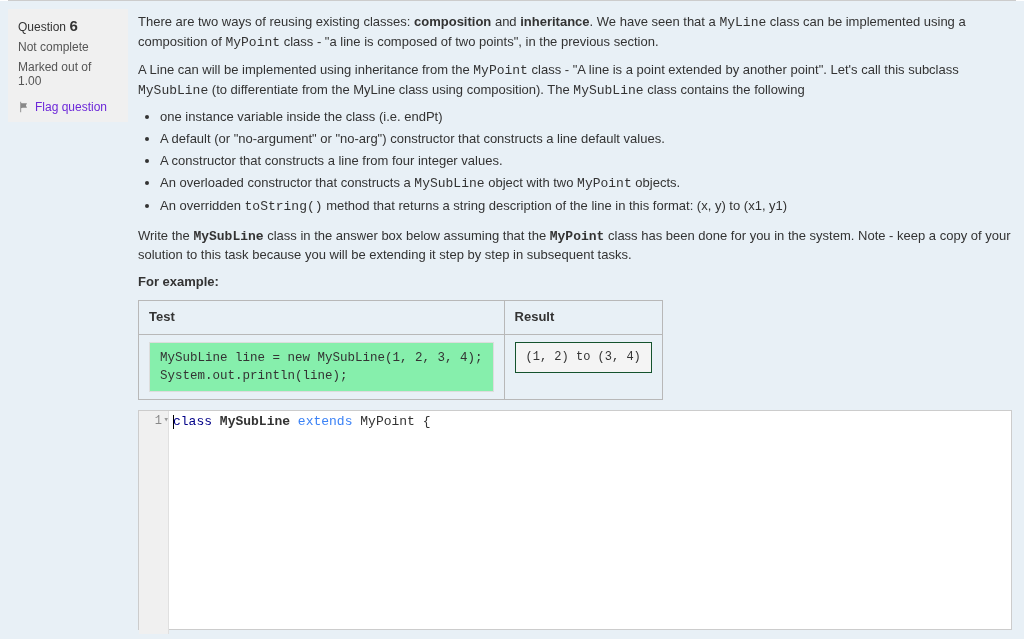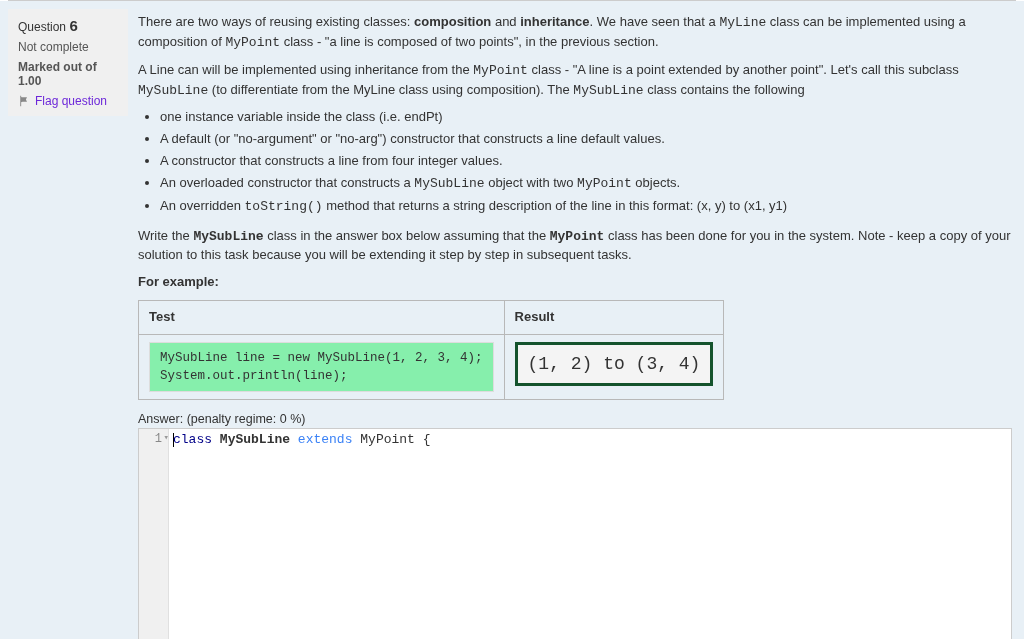--- a/index.html
+++ b/index.html
@@ -3,33 +3,33 @@
 <meta charset="utf-8">
 <style>
   * { box-sizing: border-box; margin: 0; padding: 0; }
   body { font-family: -apple-system, BlinkMacSystemFont, "Segoe UI", Arial, sans-serif; font-size: 13px; color: #333; background: #fff; }
   .top-rule { border-top: 1px solid #ccc; margin: 0 8px; }
   .page { display: flex; padding: 8px; gap: 8px; background: #e8f0f6; min-height: 620px; }
   .sidebar { width: 120px; flex-shrink: 0; background: #f0f0f0; padding: 8px 10px; font-size: 12px; color: #555; align-self: flex-start; }
   .sidebar .qhead { margin-bottom: 6px; color: #333; }
   .sidebar .qhead b { font-size: 15px; }
   .sidebar .status { margin-bottom: 6px; }
-  .sidebar .marked { margin-bottom: 6px; font-weight: bold; }
+  .sidebar .marked { margin-bottom: 12px; }
   .sidebar .flag { display: flex; align-items: center; gap: 5px; cursor: pointer; color: #6d28d9; }
   .sidebar .flag svg { flex-shrink: 0; }
   .content { flex: 1; background: #e8f0f6; padding: 4px 4px 4px 2px; line-height: 1.45; }
   .content p { margin-bottom: 8px; }
   .content ul { margin: 6px 0 10px 22px; }
   .content ul li { margin-bottom: 3px; }
   .mono { font-family: "Courier New", monospace; }
   .example-table { border-collapse: collapse; margin: 6px 0 10px 0; border-radius: 15px; }
   .example-table th, .example-table td { border: 1px solid #b8b8b8; padding: 7px 10px; text-align: left; vertical-align: top; font-size: 13px; }
   .example-table th { font-weight: bold; }
   .codebox { background: #86efac; border: 1px solid #ddd; padding: 6px 10px; font-family: "Courier New", monospace; font-size: 12.5px; white-space: pre; }
-  .resultbox { background: #f4f4f4; border: 3px solid #14532d; padding: 6px 10px; font-family: "Courier New", monospace; font-size: 18px; white-space: pre; }
+  .resultbox { background: #f4f4f4; border: 1px solid #14532d; padding: 6px 10px; font-family: "Courier New", monospace; font-size: 12px; white-space: pre; }
   .answer-label { font-size: 12.5px; margin-top: 6px; }
   .editor { background: #fff; border: 1px solid #ccc; font-family: "Courier New", monospace; font-size: 13px; height: 220px; position: relative; }
   .editor-line { display: flex; }
   .gutter { width: 30px; background: #f0f0f0; color: #888; text-align: right; padding: 2px 6px 2px 0; font-size: 12px; border-right: 1px solid #e0e0e0; user-select: none; position: relative; }
   .gutter .fold { position: absolute; right: -1px; top: 3px; font-size: 9px; color: #999; }
   .codeline { padding: 2px 4px; white-space: pre; flex: 1; position: relative; }
   .gutter-fill { width: 30px; background: #f0f0f0; border-right: 1px solid #e0e0e0; height: 200px; }
   .kw-class { color: #008; }
   .kw-extends { color: #3b82f6; }
   .typename { font-weight: bold; }
@@ -96,21 +96,20 @@
               <div class="codebox">MySubLine line = new MySubLine(1, 2, 3, 4);
 System.out.println(line);</div>
             </td>
         <td>
               <div class="resultbox">(1, 2) to (3, 4)</div>
             </td>
       </tr>
     </tbody>
       </table>
 
-    <div class="answer-label">Answer:  (penalty regime: 0 %)</div>
 
     <div class="editor">
       <div class="editor-line">
         <div class="gutter">
           <span>1</span>
           <span class="fold">▾</span>
         </div>
         <div class="codeline"><span class="cursor-bar"></span><span class="kw-class">class</span> <span class="typename">MySubLine</span> <span class="kw-extends">extends</span> <span>MyPoint</span> <span>{</span></div>
       </div>
       <div class="editor-line">

